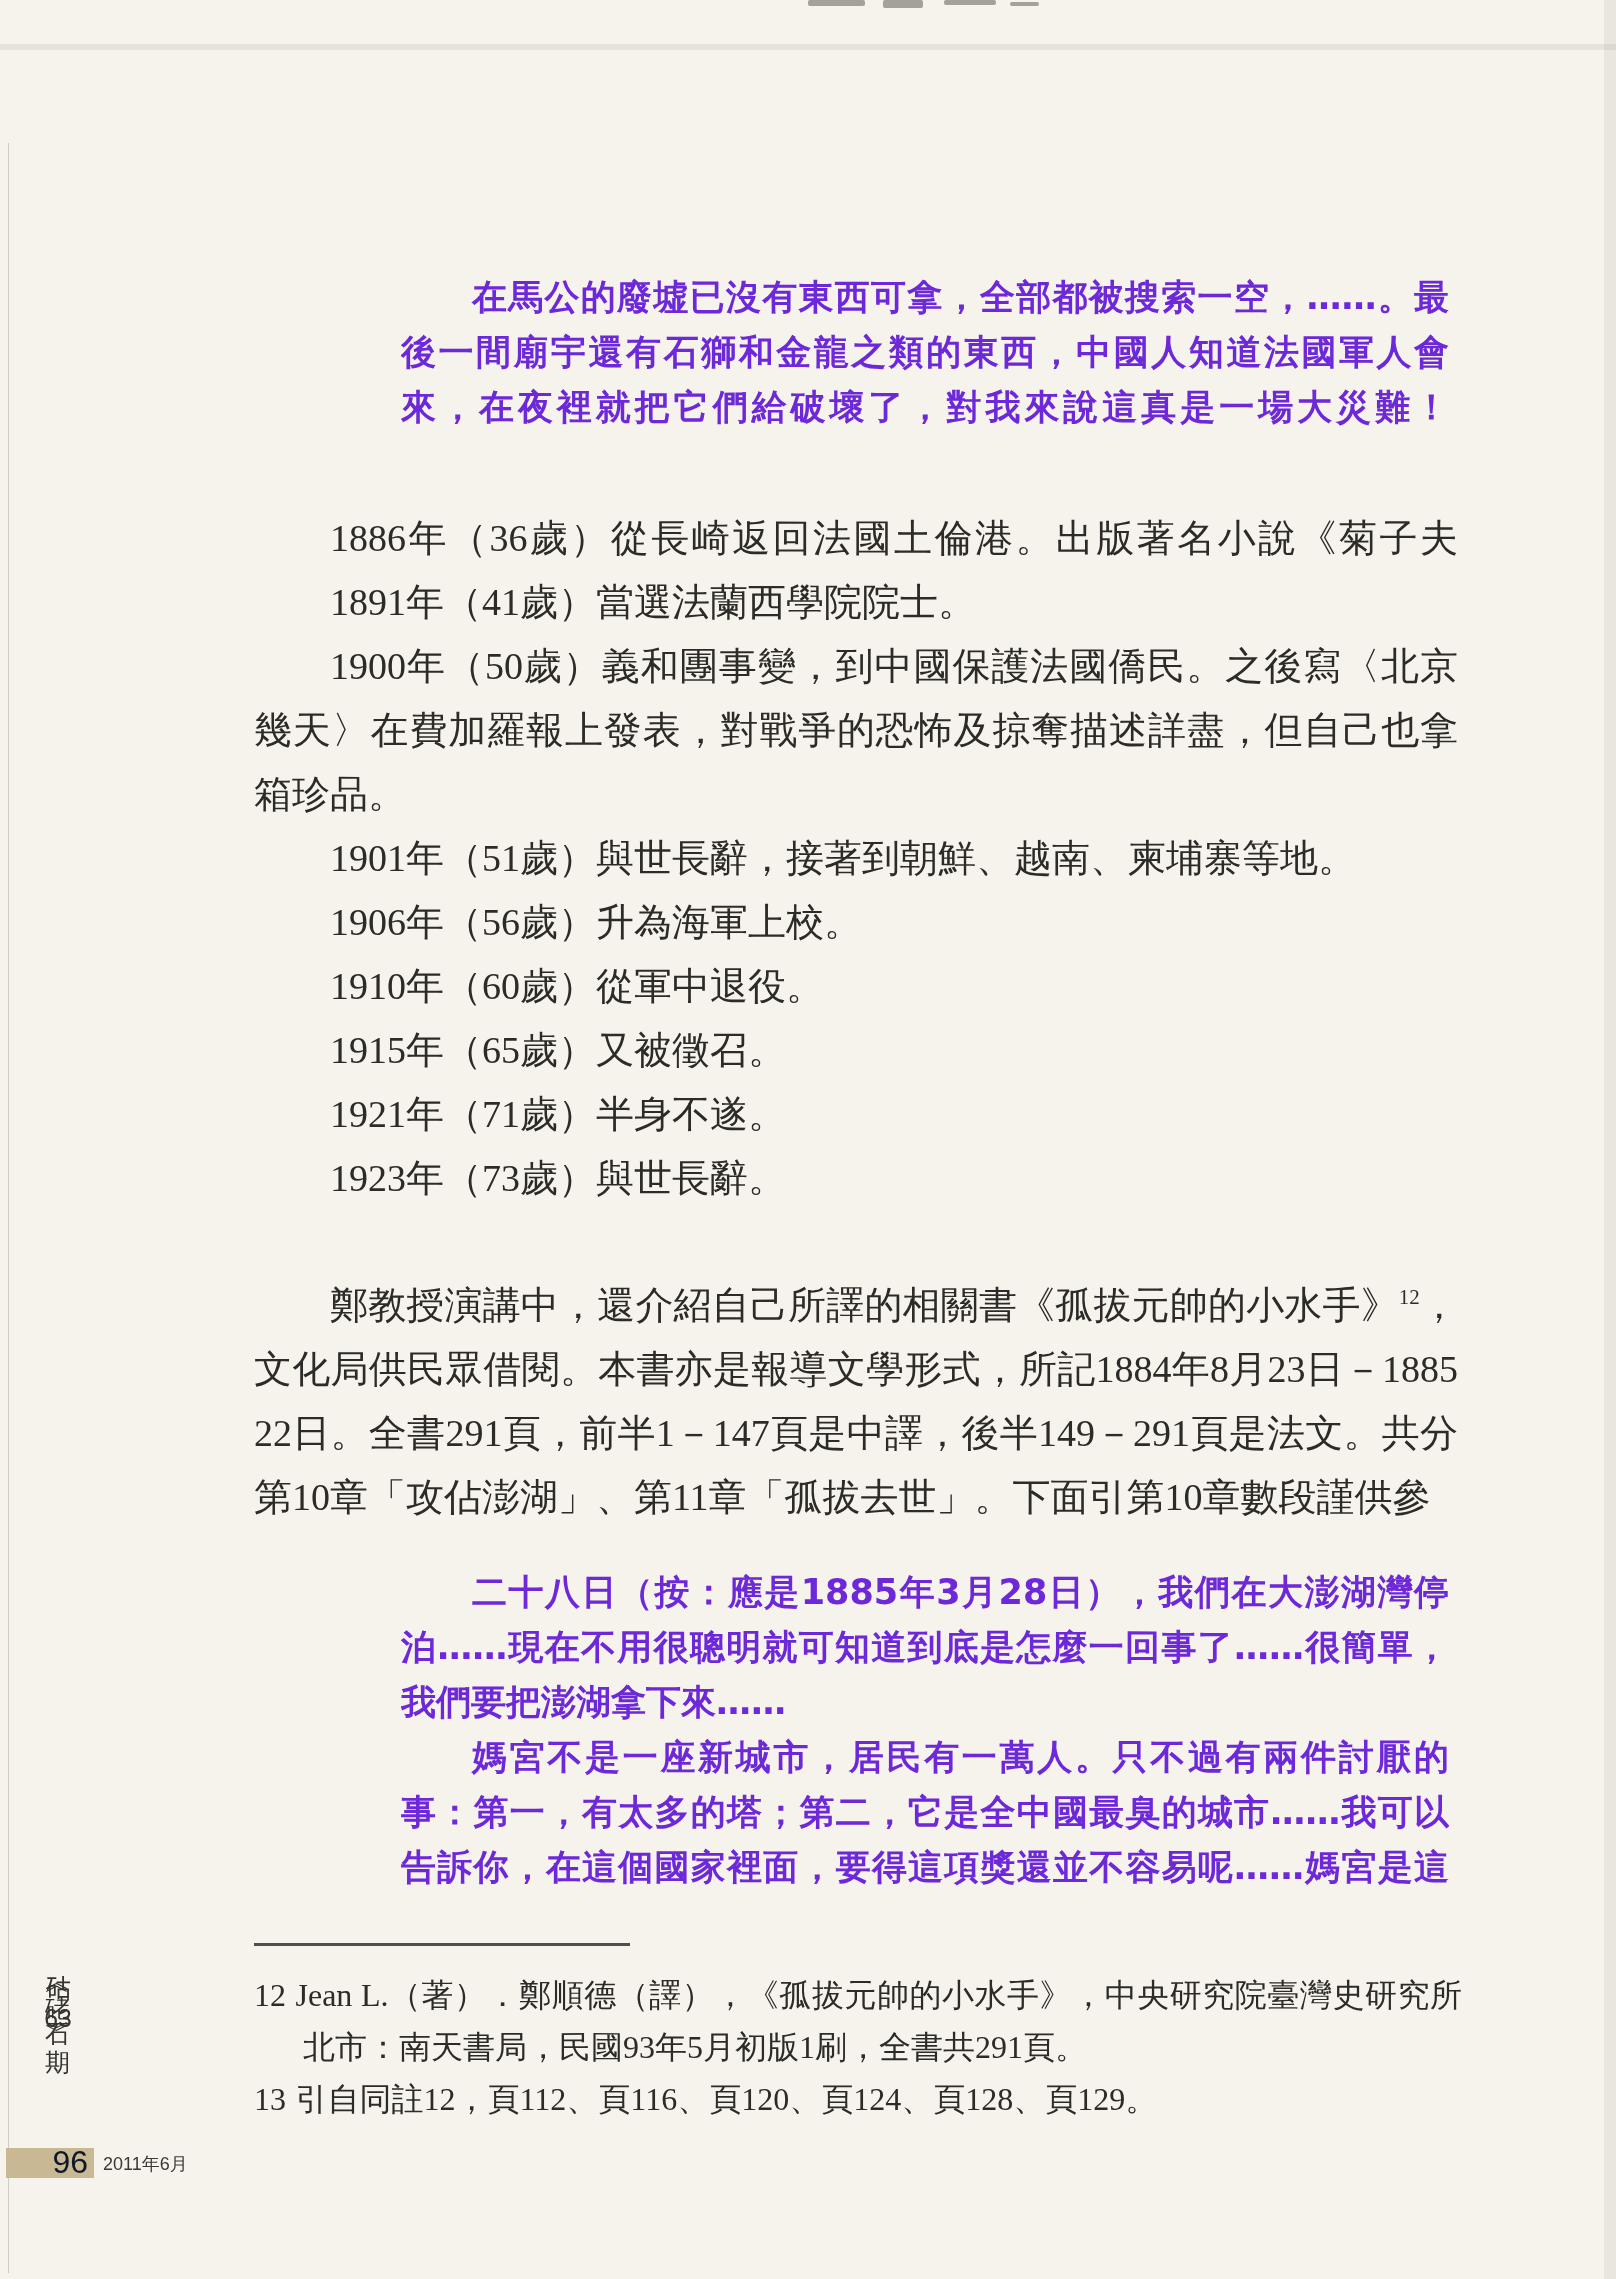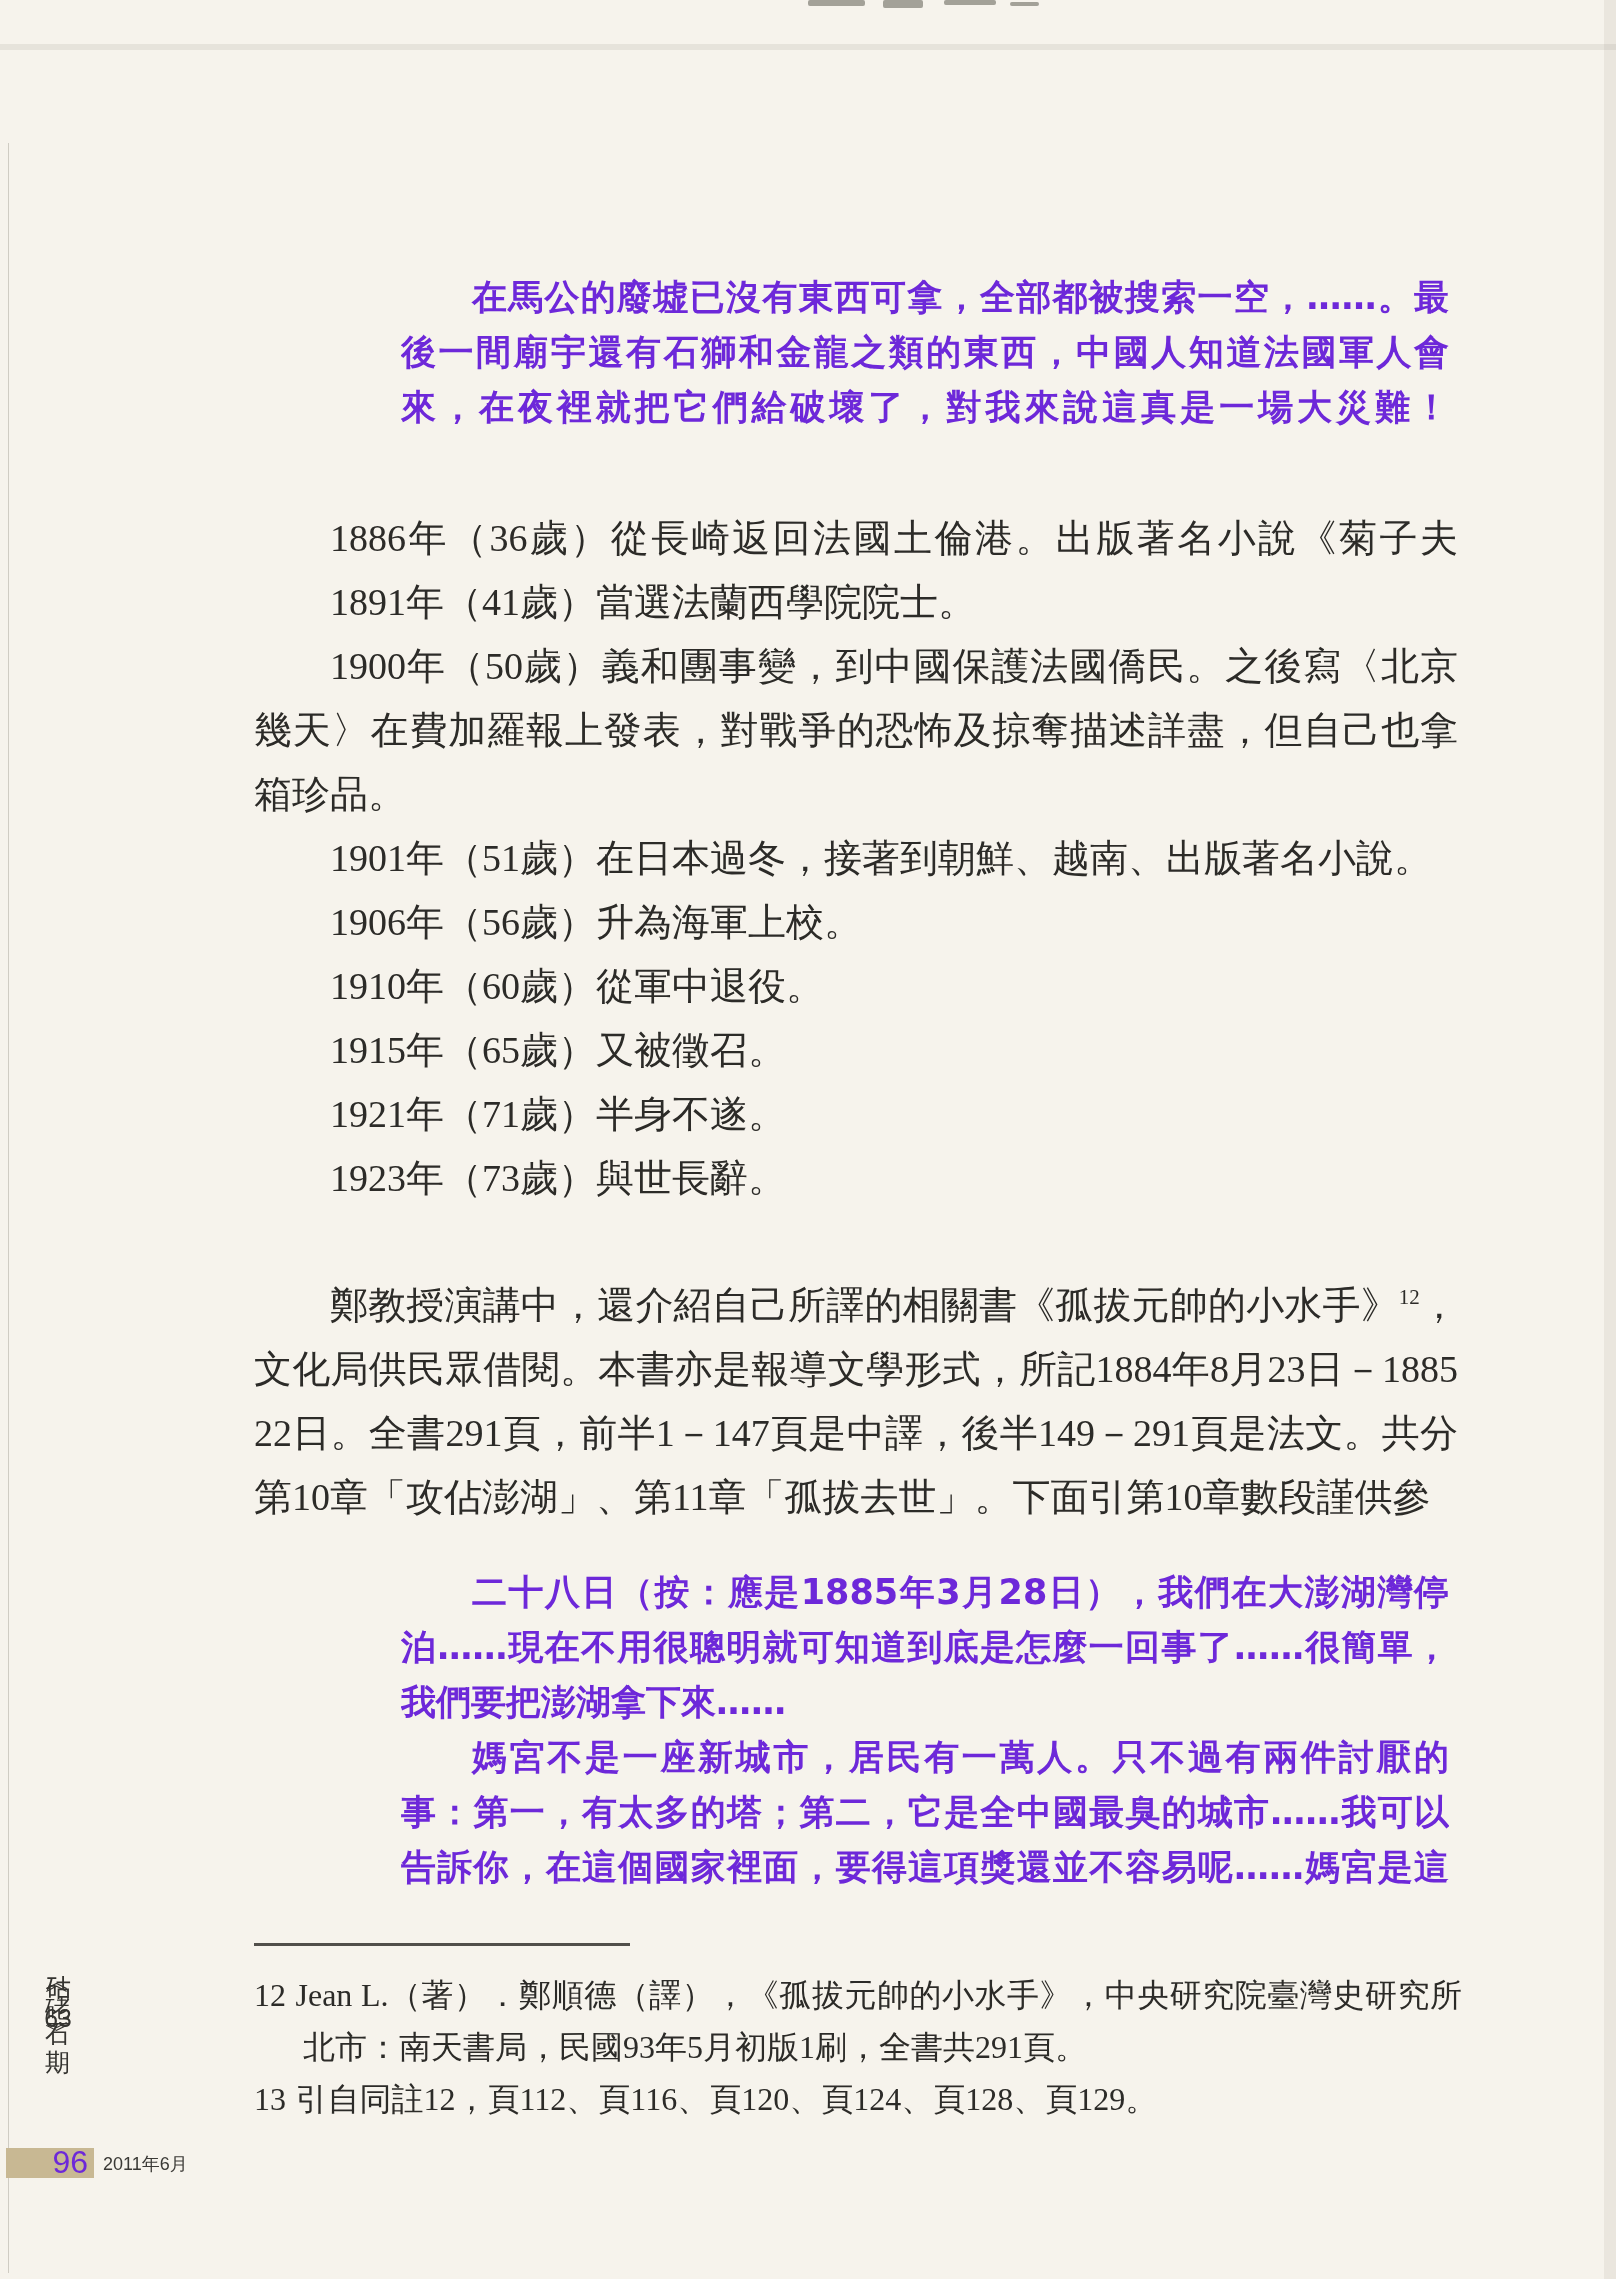--- a/index.html
+++ b/index.html
@@ -57,21 +57,21 @@
   .tcu{text-combine-upright:all;}
 
   
   .page-num-box{
     position:absolute;left:5.7px;top:2148px;width:88px;height:30px;
     background:#c8b893;
   }
   .page-num{
     position:absolute;right:5.7px;top:-3.8px;
     font-family:"Liberation Sans","DejaVu Sans",sans-serif;
-    font-size:32px;color:#6d28d9;line-height:36px;
+    font-size:32px;color:#0f172a;line-height:36px;
   }
   .issue-date{
     position:absolute;left:103px;top:2150px;
     font-family:"Liberation Sans","DejaVu Sans",sans-serif;
     font-size:18px;color:#3a3935;line-height:28.5px;
   }
 </style>
 </head>
 <body>
 
@@ -90,21 +90,21 @@
     <div class="qline fill">後一間廟宇還有石獅和金龍之類的東西，中國人知道法國軍人會</div>
     <div class="qline fill">來，在夜裡就把它們給破壞了，對我來說這真是一場大災難！</div>
   </section>
 
   <section class="bodyblock bio">
     <div class="bline indent-b fill">1886年（36歲）從長崎返回法國土倫港。出版著名小說《菊子夫人》。是</div>
     <div class="bline indent-b">1891年（41歲）當選法蘭西學院院士。</div>
     <div class="bline indent-b fill">1900年（50歲）義和團事變，到中國保護法國僑民。之後寫〈北京的最後</div>
     <div class="bline fill">幾天〉在費加羅報上發表，對戰爭的恐怖及掠奪描述詳盡，但自己也拿回好幾</div>
     <div class="bline">箱珍品。</div>
-    <div class="bline indent-b">1901年（51歲）在日本過冬，接著到朝鮮、越南、出版著名小說。</div>
+    <div class="bline indent-b">1901年（51歲）與世長辭，接著到朝鮮、越南、柬埔寨等地。</div>
     <div class="bline indent-b">1906年（56歲）升為海軍上校。</div>
     <div class="bline indent-b">1910年（60歲）從軍中退役。</div>
     <div class="bline indent-b">1915年（65歲）又被徵召。</div>
     <div class="bline indent-b">1921年（71歲）半身不遂。</div>
     <div class="bline indent-b">1923年（73歲）與世長辭。</div>
   </section>
 
   <section class="bodyblock trans">
     <div class="bline indent-b fill">
       <span>鄭教授演講中，還介紹自己所譯的相關書《孤拔元帥的小水手》</span><sup class="fnref">12</sup><span>，並贈予</span>

